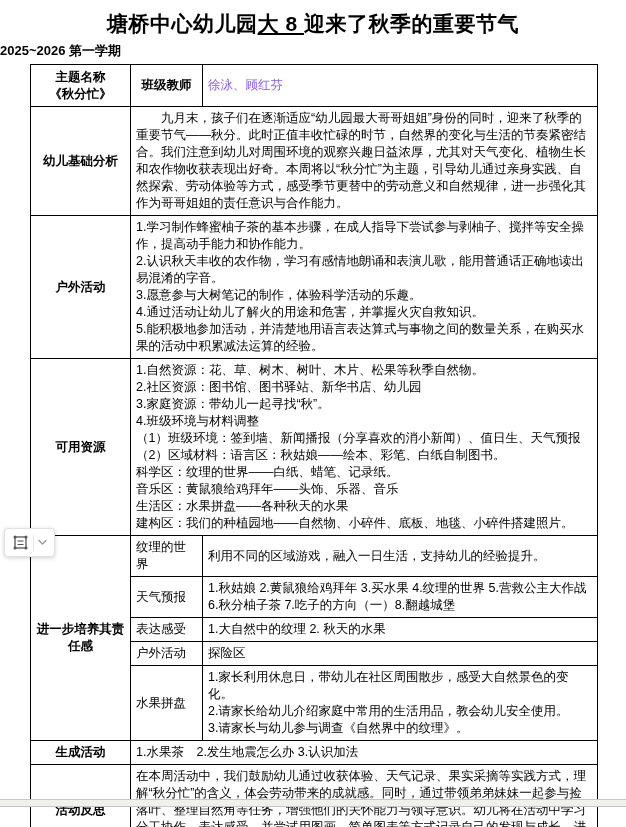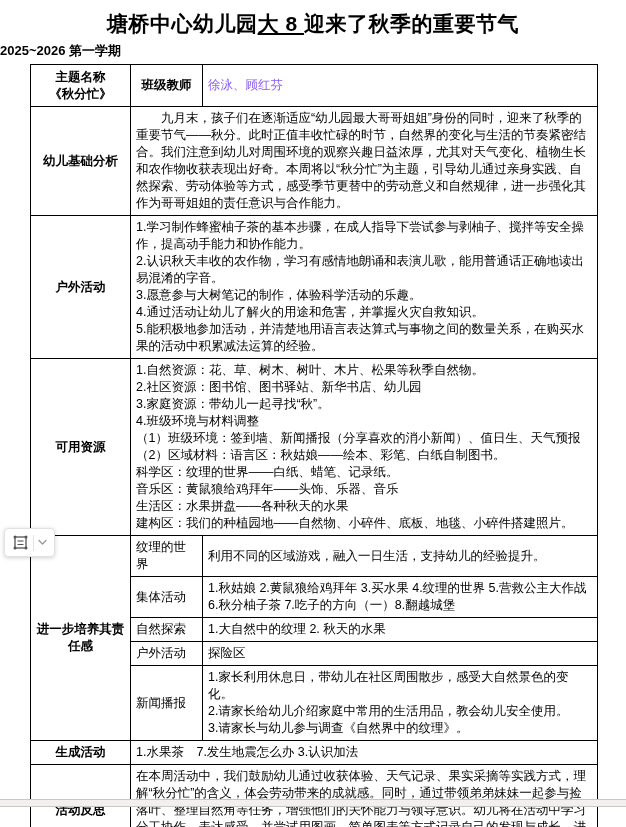--- a/index.html
+++ b/index.html
@@ -105,41 +105,41 @@
 生活区：水果拼盘——各种秋天的水果
 建构区：我们的种植园地——自然物、小碎件、底板、地毯、小碎件搭建照片。</td>
       </tr>
 
       <tr>
         <td class="hdr" rowspan="5">进一步培养其责任感</td>
         <td class="sublabel">纹理的世界</td>
         <td class="content">利用不同的区域游戏，融入一日生活，支持幼儿的经验提升。</td>
       </tr>
       <tr>
-        <td class="sublabel">集体活动</td>
+        <td class="sublabel">天气预报</td>
         <td class="content">1.秋姑娘 2.黄鼠狼给鸡拜年 3.买水果 4.纹理的世界 5.营救公主大作战 6.秋分柚子茶 7.吃子的方向（一）8.翻越城堡</td>
       </tr>
       <tr>
-        <td class="sublabel">自然探索</td>
+        <td class="sublabel">表达感受</td>
         <td class="content">1.大自然中的纹理 2. 秋天的水果</td>
       </tr>
       <tr>
         <td class="sublabel">户外活动</td>
         <td class="content">探险区</td>
       </tr>
       <tr>
-        <td class="sublabel">新闻播报</td>
+        <td class="sublabel">水果拼盘</td>
         <td class="content">1.家长利用休息日，带幼儿在社区周围散步，感受大自然景色的变化。
 2.请家长给幼儿介绍家庭中常用的生活用品，教会幼儿安全使用。
 3.请家长与幼儿参与调查《自然界中的纹理》。</td>
       </tr>
 
       <tr>
         <td class="hdr">生成活动</td>
-        <td class="content" colspan="2">1.水果茶　7.发生地震怎么办 3.认识加法</td>
+        <td class="content" colspan="2">1.水果茶　2.发生地震怎么办 3.认识加法</td>
       </tr>
 
       <tr>
         <td class="hdr">活动反思</td>
         <td class="content" colspan="2">在本周活动中，我们鼓励幼儿通过收获体验、天气记录、果实采摘等实践方式，理解“秋分忙”的含义，体会劳动带来的成就感。同时，通过带领弟弟妹妹一起参与捡落叶、整理自然角等任务，增强他们的关怀能力与领导意识。幼儿将在活动中学习分工协作、表达感受，并尝试用图画、简单图表等方式记录自己的发现与成长，进一步培养其责任感、观察力和初步的集体荣誉感。</td>
       </tr>
     </tbody>
   </table>
 
   <div class="page-band"></div>

